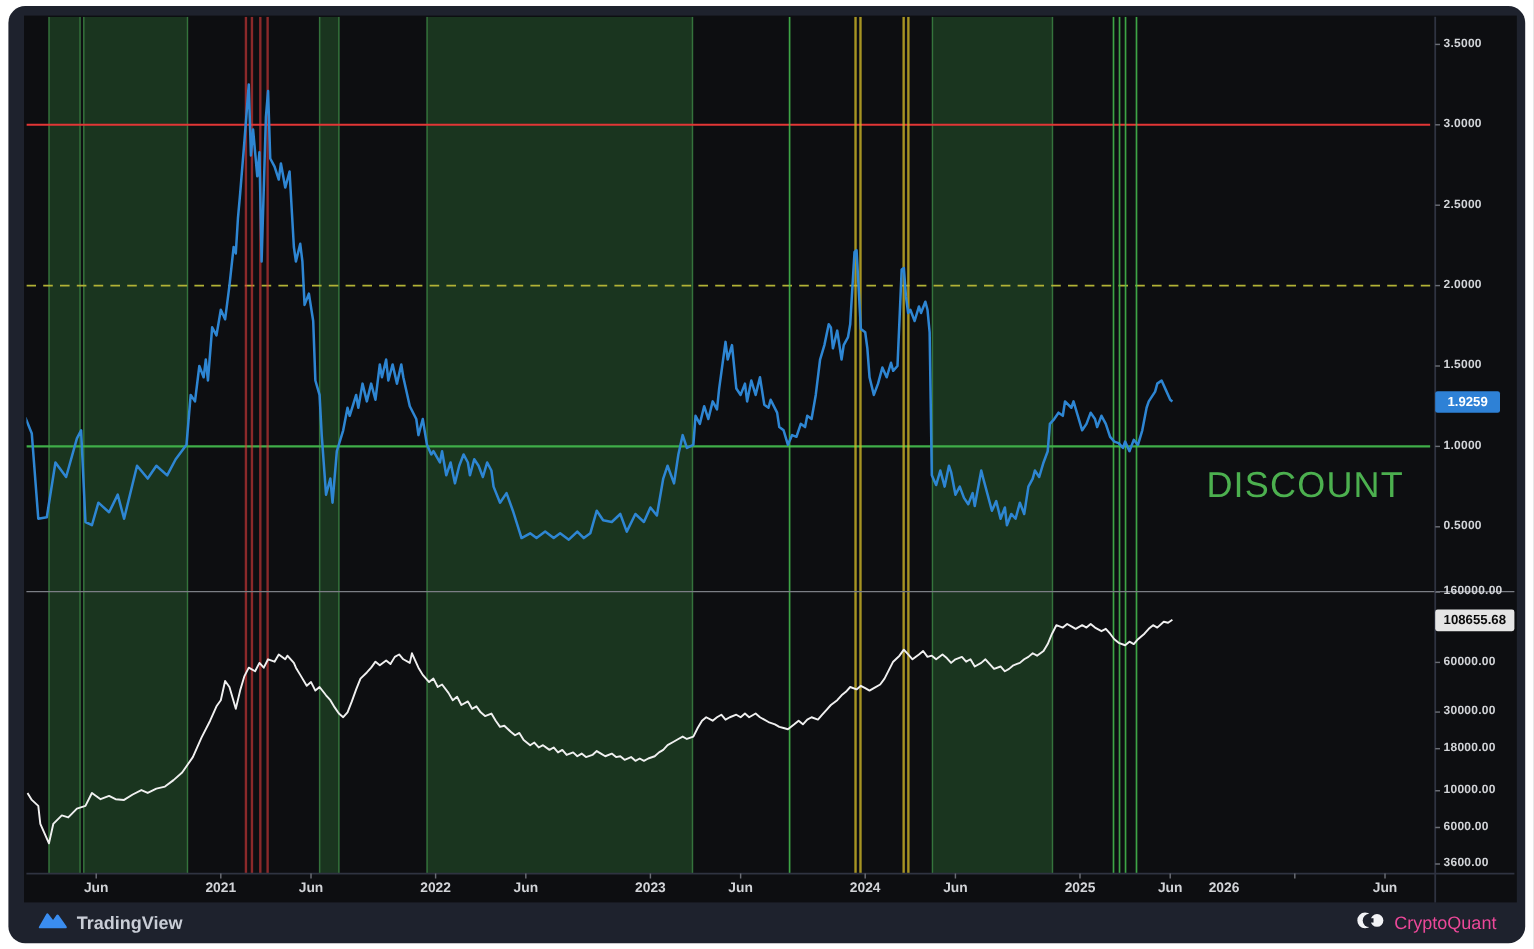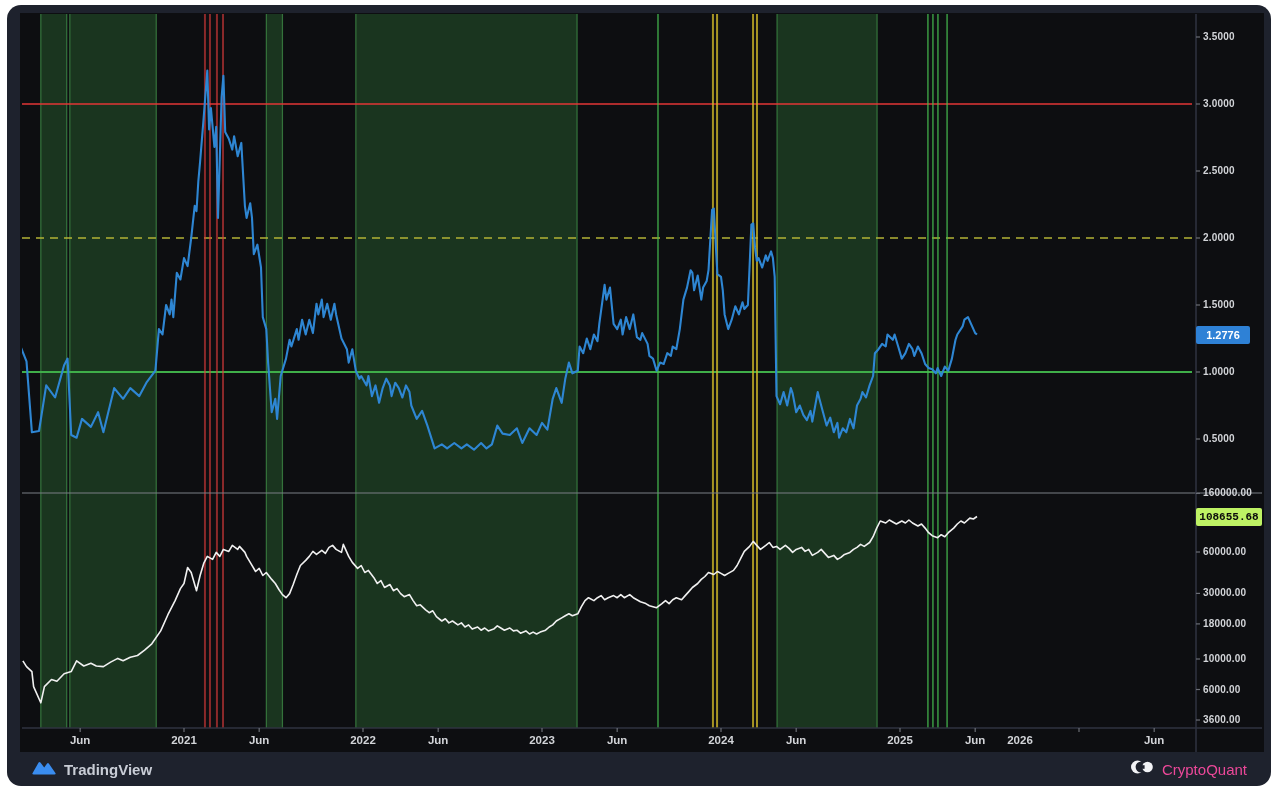--- a/index.html
+++ b/index.html
@@ -5,21 +5,21 @@
   html,body{margin:0;padding:0;background:#ffffff;font-family:"Liberation Sans",sans-serif;}
   .stage{position:relative;width:1278px;height:791px;background:#ffffff;overflow:hidden;}
   .frame{position:absolute;left:7px;top:5px;right:7px;bottom:5px;background:#1e222d;border-radius:14px;}
   .chart-bg{position:absolute;left:20px;top:13px;width:1244px;height:739px;background:#0d0e11;}
   #plot{position:absolute;left:0;top:0;width:1278px;height:791px;}
   .label-layer{position:absolute;left:0;top:0;width:1278px;height:791px;pointer-events:none;}
   .ylabel{position:absolute;left:1203px;height:14px;line-height:14px;font-size:10px;font-weight:700;color:#d2d4d8;letter-spacing:.2px;white-space:nowrap;}
   .xlabel{position:absolute;top:733px;height:14px;line-height:14px;font-size:11.5px;font-weight:700;color:#d2d4d8;transform:translateX(-50%);white-space:nowrap;}
   .badge{position:absolute;left:1196px;height:18px;line-height:18px;font-size:11px;font-weight:700;text-align:center;border-radius:2px;}
   .badge-ratio{width:54px;background:#2e81d6;color:#ffffff;}
-  .badge-price{width:66px;background:#bef264;color:#0b0b0b;font-family:Liberation Mono, monospace;}
+  .badge-price{width:66px;background:#e5e5e5;color:#0b0b0b;}
   .watermark{position:absolute;font-size:30px;font-weight:500;letter-spacing:1px;white-space:nowrap;}
   .wm-premium{right:111px;top:53px;color:#e4403e;}
   .wm-discount{right:108px;top:388px;color:#4cb04f;}
   .footer{position:absolute;left:7px;right:7px;bottom:5px;height:34px;border-radius:0 0 14px 14px;display:flex;align-items:center;justify-content:space-between;padding:0 24px;box-sizing:border-box;}
   .brand{display:flex;align-items:center;gap:7px;cursor:pointer;}
   .brand-tv-text{font-size:15px;font-weight:700;color:#c9cdd6;}
   .brand-cq-text{font-size:15px;font-weight:400;color:#ec4899;}
 </style>
 </head>
 <body>
@@ -95,20 +95,21 @@
       <line x1="617.180000000013" y1="728" x2="617.180000000013" y2="732" stroke="#6b6e76" stroke-width="1.2"></line>
       <line x1="721" y1="728" x2="721" y2="732" stroke="#6b6e76" stroke-width="1.2"></line>
       <line x1="796.180000000013" y1="728" x2="796.180000000013" y2="732" stroke="#6b6e76" stroke-width="1.2"></line>
       <line x1="900" y1="728" x2="900" y2="732" stroke="#6b6e76" stroke-width="1.2"></line>
       <line x1="975.180000000013" y1="728" x2="975.180000000013" y2="732" stroke="#6b6e76" stroke-width="1.2"></line>
       <line x1="1079" y1="728" x2="1079" y2="732" stroke="#6b6e76" stroke-width="1.2"></line>
       <line x1="1154.180000000013" y1="728" x2="1154.180000000013" y2="732" stroke="#6b6e76" stroke-width="1.2"></line>
     </svg>
 
   <div class="label-layer">
+    <div class="watermark wm-discount">DISCOUNT</div>
     <div id="ylabels-ratio">
         <div class="ylabel" style="top: 30px;">3.5000</div>
         <div class="ylabel" style="top: 97px;">3.0000</div>
         <div class="ylabel" style="top: 164px;">2.5000</div>
         <div class="ylabel" style="top: 231px;">2.0000</div>
         <div class="ylabel" style="top: 298px;">1.5000</div>
         <div class="ylabel" style="top: 365px;">1.0000</div>
         <div class="ylabel" style="top: 432px;">0.5000</div>
       </div>
     <div id="ylabels-price">
@@ -128,21 +129,21 @@
         <div class="xlabel" style="left: 438.18px;">Jun</div>
         <div class="xlabel" style="left: 542px;">2023</div>
         <div class="xlabel" style="left: 617.18px;">Jun</div>
         <div class="xlabel" style="left: 721px;">2024</div>
         <div class="xlabel" style="left: 796.18px;">Jun</div>
         <div class="xlabel" style="left: 900px;">2025</div>
         <div class="xlabel" style="left: 975.18px;">Jun</div>
         <div class="xlabel" style="left: 1020px;">2026</div>
         <div class="xlabel" style="left: 1154.18px;">Jun</div>
       </div>
-    <div class="badge badge-ratio" id="badge-ratio" style="top: 325.802px;">1.2776</div>
+    <div class="badge badge-ratio" id="badge-ratio" style="top: 325.802px;">1.9259</div>
     <div class="badge badge-price" id="badge-price" style="top: 507.543px;">108655.68</div>
   </div>
 
   <div class="footer">
     <div class="brand">
       <span>
         <svg width="26" height="19" viewBox="0 0 26 19">
           <path d="M1.5 15.2 L7.6 4.6 Q8.4 3.3 9.4 4.6 L13.2 9.6 L16.1 5.6 Q16.9 4.4 17.8 5.6 L24.4 14.9 Q25.3 16.6 23.4 16.6 L2.8 16.6 Q0.8 16.6 1.5 15.2 Z" fill="#3a8df0"></path>
         </svg>
       </span>

